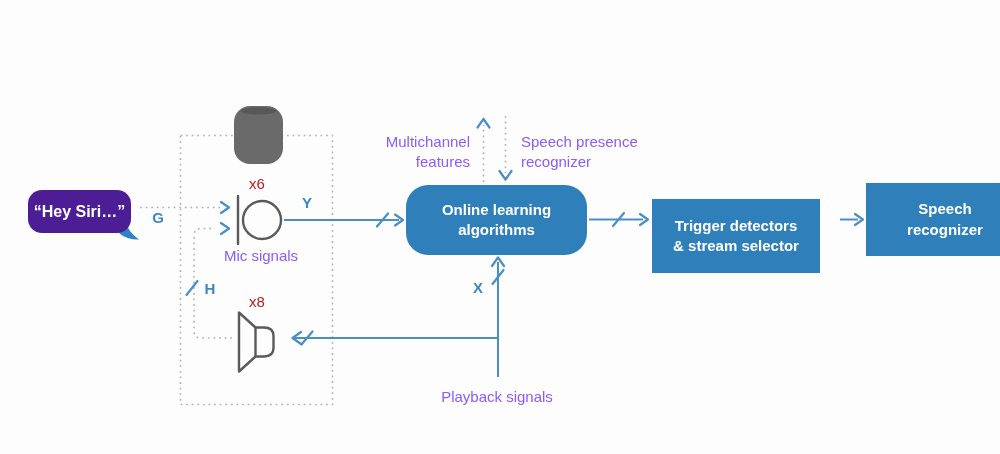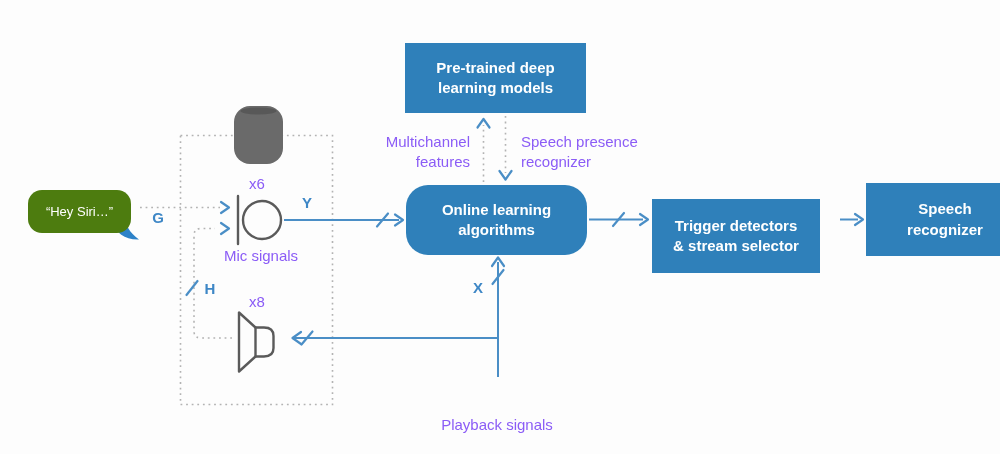--- a/index.html
+++ b/index.html
@@ -2,25 +2,25 @@
 <html><head>
 <meta charset="utf-8">
 <style>
   html,body{margin:0;padding:0;background:#fdfdfd;}
   .stage{position:relative;width:1000px;height:454px;background:#fdfdfd;overflow:hidden;
          font-family:"Liberation Sans","DejaVu Sans",sans-serif;}
   .layer{position:absolute;left:0;top:0;}
   .node{position:absolute;background:#2f80ba;color:#ffffff;display:flex;align-items:center;
         justify-content:center;text-align:center;font-size:15px;font-weight:700;
         line-height:20.5px;white-space:pre-line;}
-  .bubble{position:absolute;left:28px;top:190px;width:103px;height:43px;background:#4d7c0f;
+  .bubble{position:absolute;left:28px;top:190px;width:103px;height:43px;background:#4c1d95;
         color:#ffffff;border-radius:14px;display:flex;align-items:center;justify-content:center;
-        font-size:13px;font-weight:400;}
+        font-size:16px;font-weight:700;}
   .gray-label{position:absolute;font-size:15px;line-height:20px;color:#8b5cf6;white-space:pre-line;}
-  .count-label{position:absolute;font-size:15px;color:#8b5cf6;text-align:center;}
+  .count-label{position:absolute;font-size:15px;color:#b91c1c;text-align:center;}
   .blue-letter{position:absolute;font-size:15px;font-weight:700;color:#3e87c6;text-align:center;}
   .dotted{stroke:#b3b3b3;stroke-width:1.6;stroke-dasharray:1.8 3.8;fill:none;}
   .blueline{stroke:#4a8ec6;stroke-width:2;fill:none;}
   .bluemark{stroke:#4a8ec6;stroke-width:2.2;fill:none;stroke-linecap:round;stroke-linejoin:round;}
   .iconstroke{stroke:#5a5a5a;stroke-width:2.4;fill:none;stroke-linecap:round;stroke-linejoin:round;}
 </style>
 </head>
 <body>
 
 <div class="stage">
@@ -92,35 +92,33 @@
 
     <g>
       <line class="blueline" x1="498" y1="338" x2="294" y2="338"></line>
       <line class="bluemark" x1="301.5" y1="344.5" x2="312.5" y2="331.5"></line>
       <path class="bluemark" d="M301,332 L292.5,338 L301,344"></path>
     </g>
   </svg>
 
   <div class="bubble">“Hey Siri…”</div>
 
-  <div class="node" style="left:405px;top:43px;width:181px;height:70px;">Pre-trained deep
-learning models</div>
   <div class="node" style="left:406px;top:185px;width:181px;height:70px;border-radius:22px;">Online learning
 algorithms</div>
   <div class="node" style="left:652px;top:199px;width:168px;height:74px;">Trigger detectors
 &amp; stream selector</div>
   <div class="node" style="left:866px;top:183px;width:110px;height:73px;padding-left:24px;">Speech
 recognizer</div>
 
   <div class="gray-label" style="left:330px;top:132px;width:140px;text-align:right;">Multichannel
 features</div>
   <div class="gray-label" style="left:521px;top:132px;width:160px;">Speech presence
 recognizer</div>
   <div class="gray-label" style="left:188px;top:246px;width:146px;text-align:center;">Mic signals</div>
-  <div class="gray-label" style="left:412px;top:387px;width:170px;text-align:center;margin-top:28px;">Playback signals</div>
+  <div class="gray-label" style="left:412px;top:387px;width:170px;text-align:center;">Playback signals</div>
 
   <div class="count-label" style="left:237px;top:175px;width:40px;">x6</div>
   <div class="count-label" style="left:237px;top:293px;width:40px;">x8</div>
 
   <div class="blue-letter" style="left:149px;top:209px;width:18px;">G</div>
   <div class="blue-letter" style="left:201px;top:280px;width:18px;">H</div>
   <div class="blue-letter" style="left:298px;top:194px;width:18px;">Y</div>
   <div class="blue-letter" style="left:469px;top:279px;width:18px;">X</div>
 
 </div>

